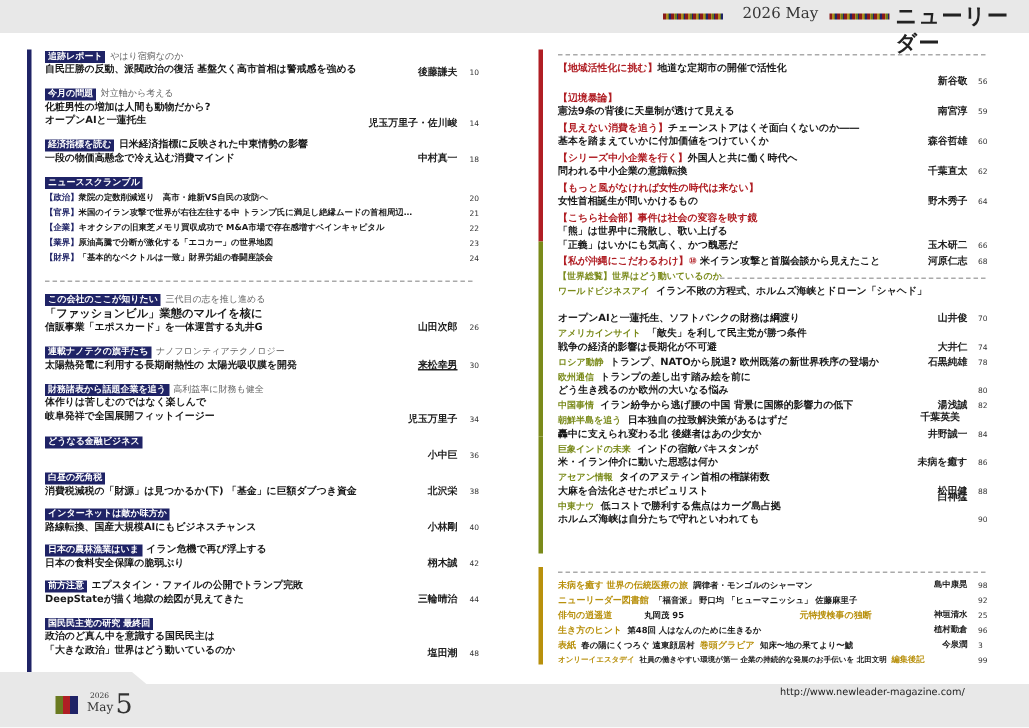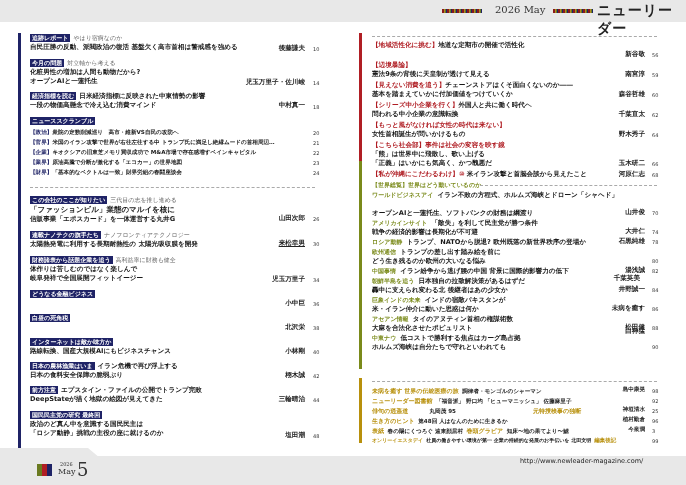--- a/index.html
+++ b/index.html
@@ -111,20 +111,21 @@
 <div class="page" style="left:313px; top:277px;">34</div>
 
 <div class="item" style="left:30px; top:290px;">
   <span class="tag">どうなる金融ビジネス</span><br>
 </div>
 <div class="author" style="left:250px; top:299px; width:55px;">小中巨</div>
 <div class="page" style="left:313px; top:301px;">36</div>
 
 <div class="item" style="left:30px; top:314px;">
   <span class="tag">白昼の死角税</span><br>
+  <span class="ttl">消費税減税の「財源」は見つかるか(下) 「基金」に巨額ダブつき資金</span>
 </div>
 <div class="author" style="left:250px; top:323px; width:55px;">北沢栄</div>
 <div class="page" style="left:313px; top:325px;">38</div>
 
 <div class="item" style="left:30px; top:338px;">
   <span class="tag">インターネットは敵か味方か</span><br>
   <span class="ttl">路線転換、国産大規模AIにもビジネスチャンス</span>
 </div>
 <div class="author" style="left:250px; top:347px; width:55px;">小林剛</div>
 <div class="page" style="left:313px; top:349px;">40</div>
@@ -139,21 +140,21 @@
 <div class="item" style="left:30px; top:386px;">
   <span class="tag">前方注意</span><span class="ttl">エプスタイン・ファイルの公開でトランプ完敗</span><br>
   <span class="ttl">DeepStateが描く地獄の絵図が見えてきた</span>
 </div>
 <div class="author" style="left:250px; top:395px; width:55px;">三輪晴治</div>
 <div class="page" style="left:313px; top:397px;">44</div>
 
 <div class="item" style="left:30px; top:411px;">
   <span class="tag">国民民主党の研究 最終回</span><br>
   <span class="ttl">政治のど真ん中を意識する国民民主は</span><br>
-  <span class="ttl">「ロシア動静」挑戦の主役の座に就けるのか</span>
+  <span class="ttl">「大きな政治」世界はどう動いているのか</span>
 </div>
 <div class="author" style="left:250px; top:431px; width:55px;">塩田潮</div>
 <div class="page" style="left:313px; top:433px;">48</div>
 
 <div class="col-bar" style="left:359px; top:33px; height:128px; background:#b01e24;"></div>
 <div class="col-bar" style="left:359px; top:161px; height:130px; background:#7a8a1a;"></div>
 <div class="col-bar" style="left:359px; top:291px; height:78px; background:#7a8a1a;"></div>
 <div class="col-bar" style="left:359px; top:378px; height:65px; background:#b8900c;"></div>
 
 <div class="dash" style="left:372px; top:36px; width:285px;"></div>

